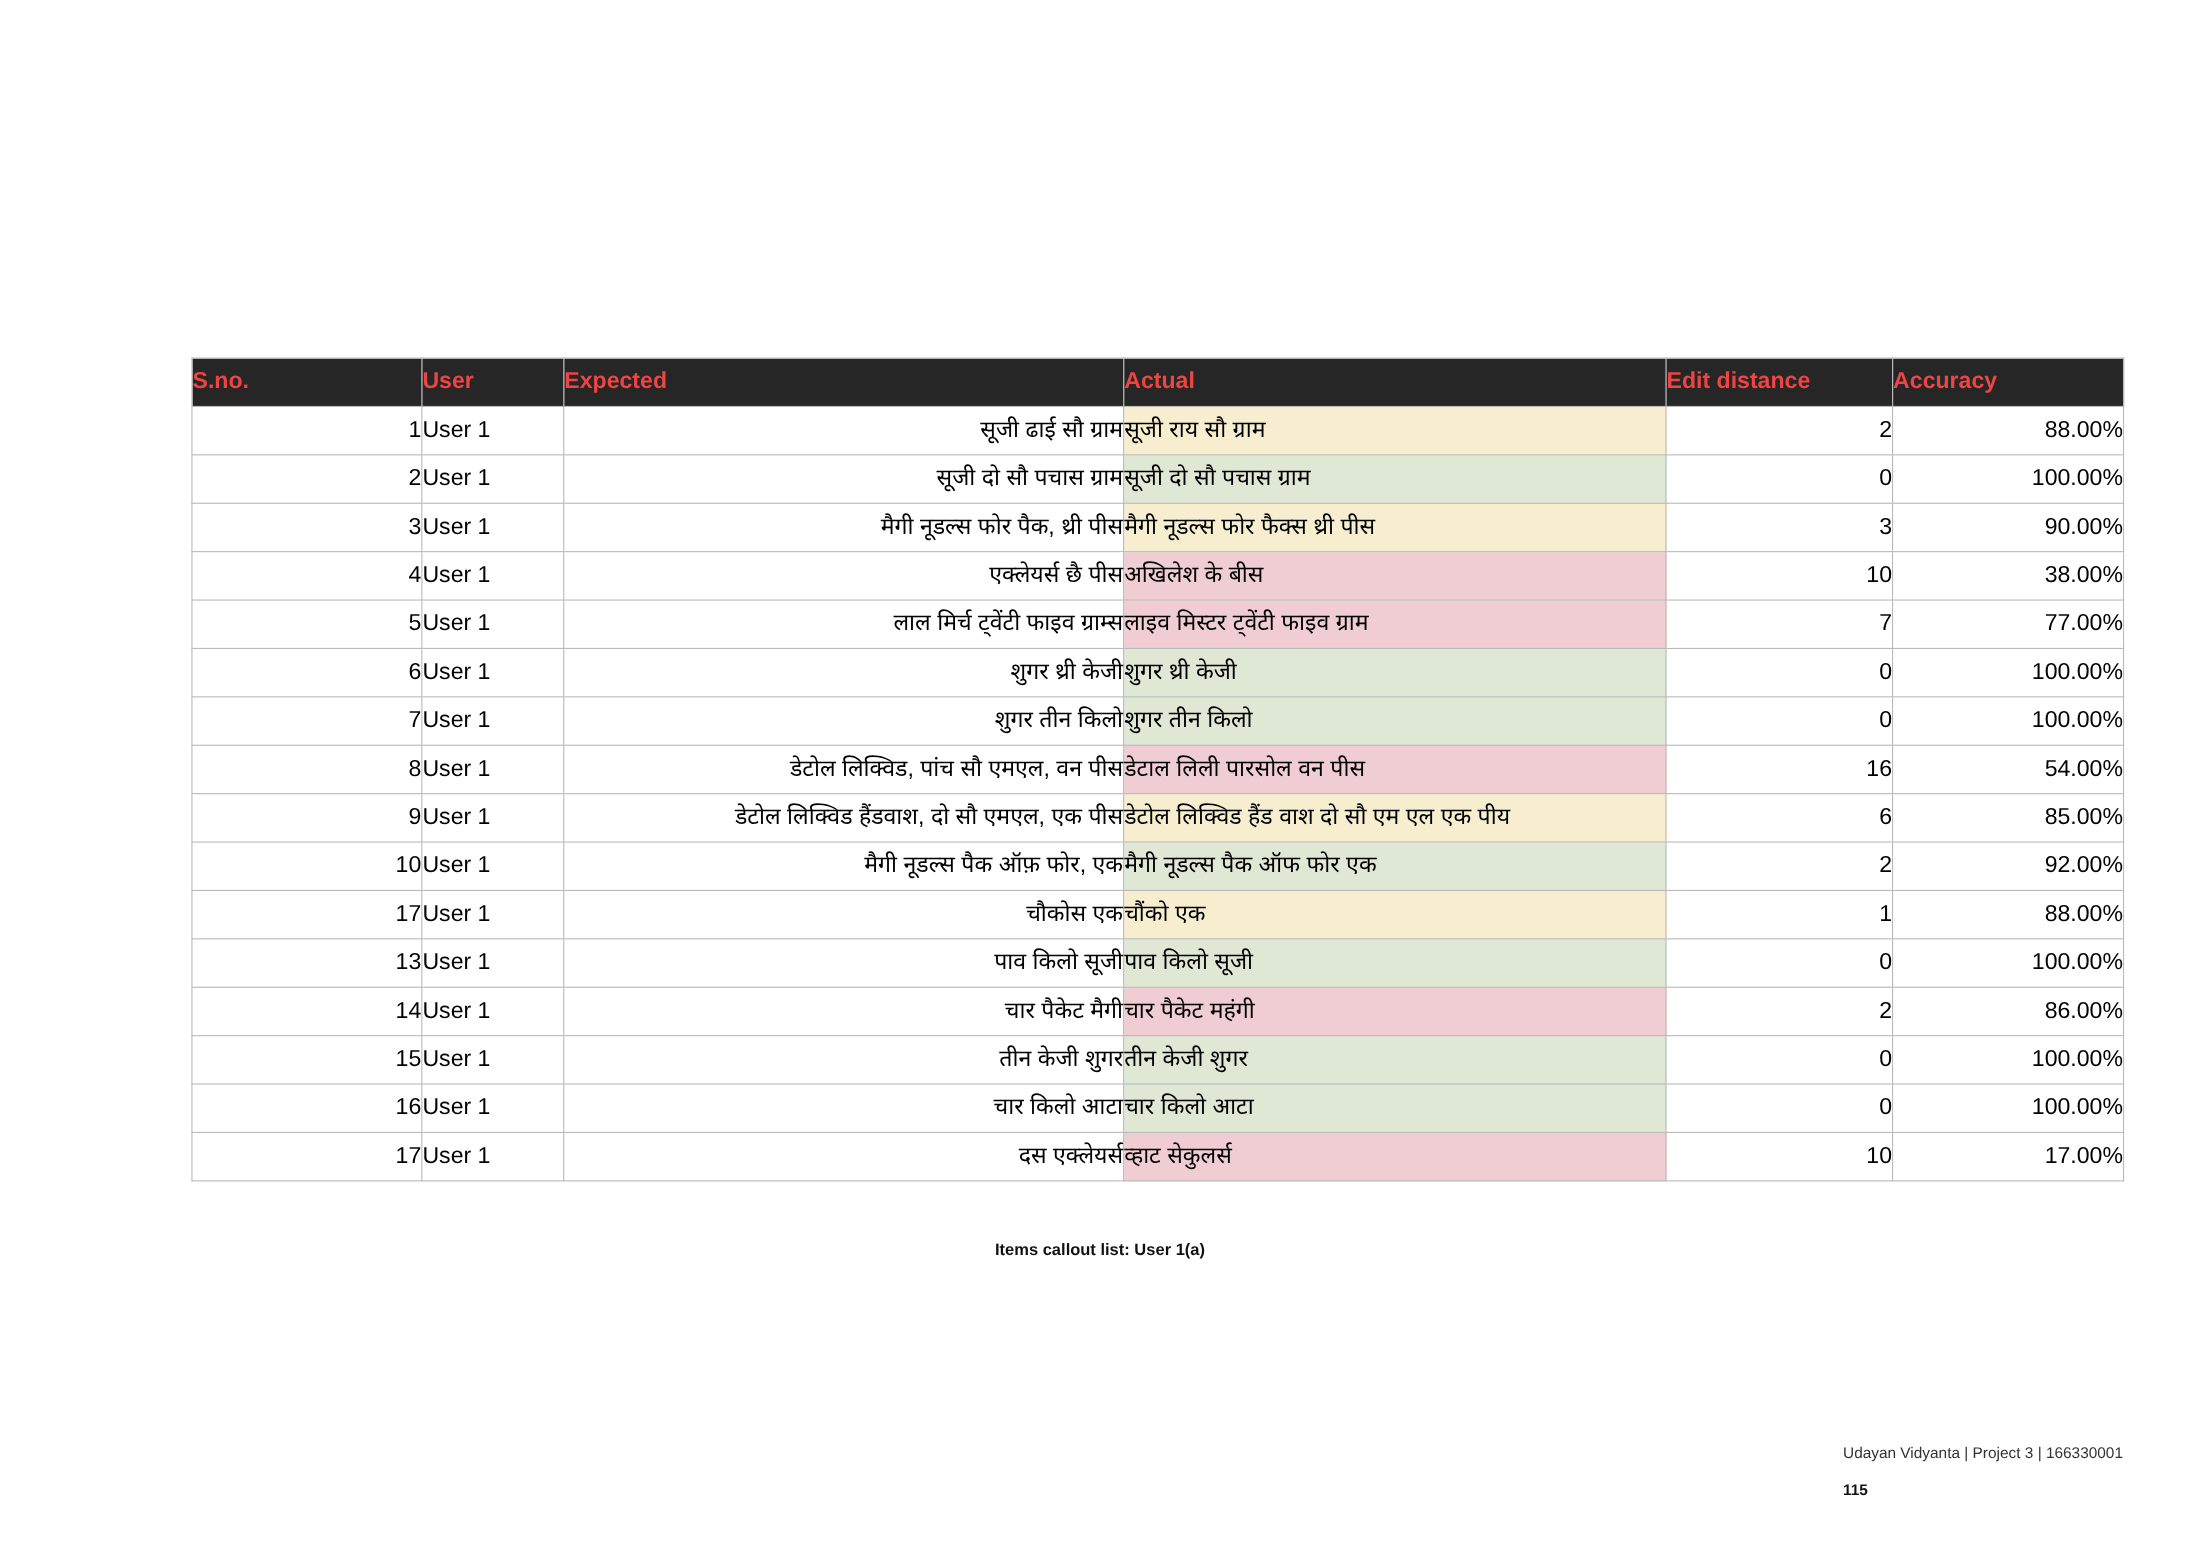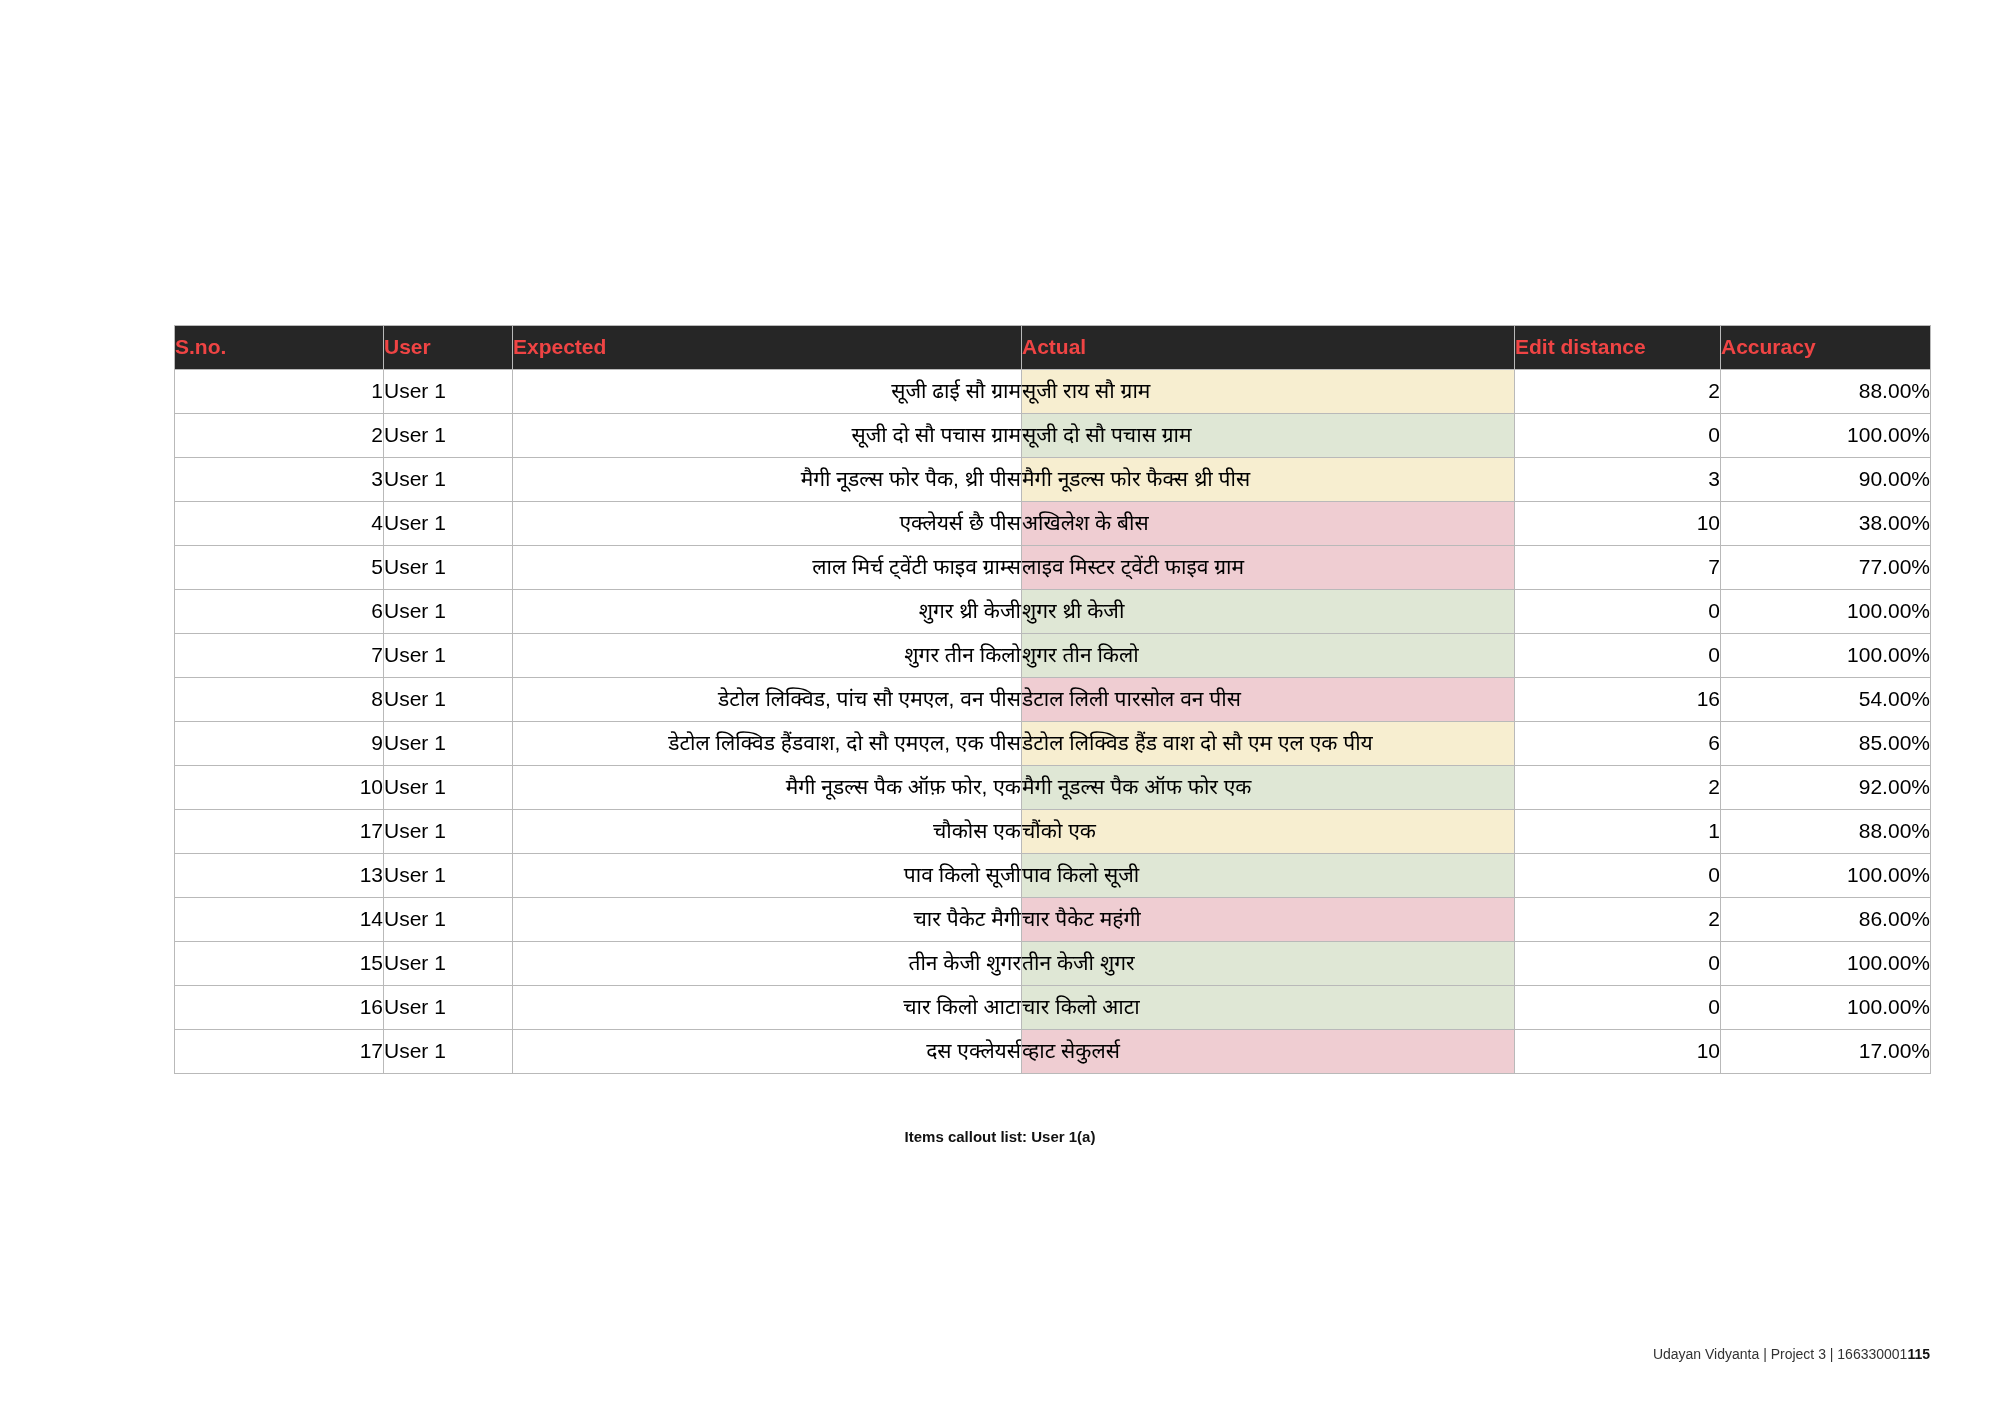--- a/index.html
+++ b/index.html
@@ -104,20 +104,22 @@
   }
 
   .footer {
     position: absolute;
     right: 70px;
     bottom: 52px;
     font-size: 14px;
     color: #333333;
     display: flex;
     align-items: baseline;
+    gap: 18px;
+    flex-direction: column;
   }
   .footer .pagenum {
     font-weight: bold;
     font-size: 14px;
     color: #111111;
   }
 </style>
 </head>
 <body>
 

